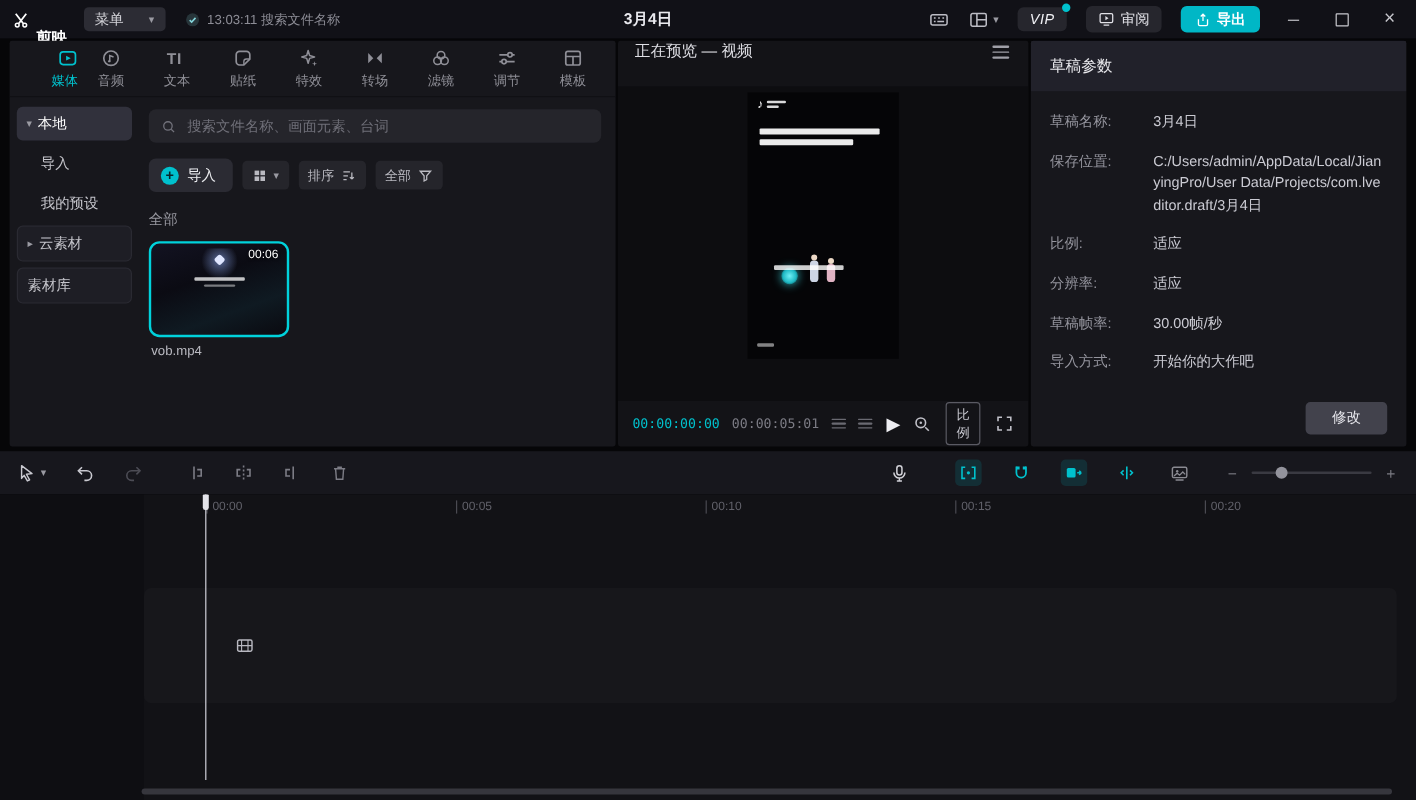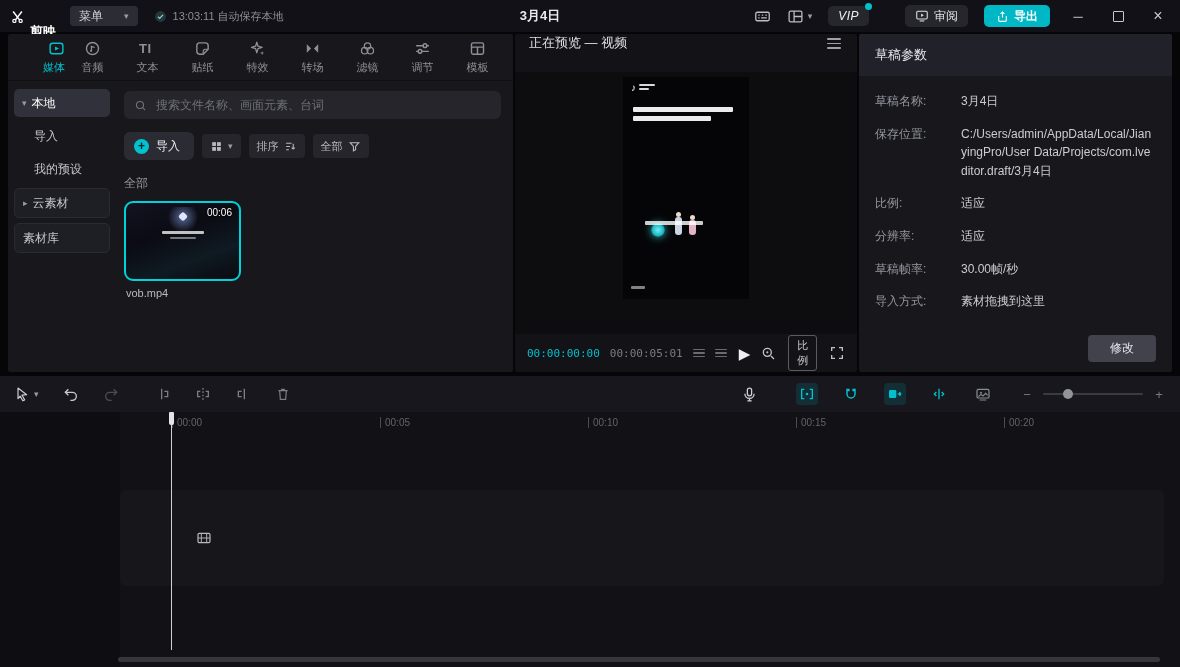--- a/index.html
+++ b/index.html
@@ -18,21 +18,21 @@
   .menu-btn{height:20px;background:#2c2c34;border-radius:4px;display:flex;align-items:center;gap:21px;padding:0 9px;color:#d5d5da;font-size:12px;}
   .caret{font-size:9px;color:#9a9aa2;line-height:1;}
   .autosave{display:flex;align-items:center;gap:6px;margin-left:16px;color:#8d8d96;font-size:11px;}
   .autosave svg{width:13px;height:13px;}
   .doc-title{position:absolute;left:540px;transform:translateX(-50%);font-size:13px;font-weight:700;color:#eaeaef;}
   .tb-right{margin-left:auto;display:flex;align-items:center;gap:16px;}
   .tb-icon{color:#bdbdc5;display:flex;align-items:center;gap:4px;}
   .tb-icon svg{width:17px;height:17px;}
   .vip{position:relative;background:#26262d;border-radius:5px;padding:3px 10px;font-size:12px;font-weight:400;font-style:italic;color:#f0f0f4;letter-spacing:.5px;}
   .vip-dot{position:absolute;top:-3px;right:-3px;width:7px;height:7px;border-radius:50%;background:#00c1cd;}
-  .review-btn{height:22px;background:#26262d;border-radius:5px;display:flex;align-items:center;gap:5px;padding:0 10px;color:#e2e2e8;font-size:12px;margin-left:20px;}
+  .review-btn{height:22px;background:#26262d;border-radius:5px;display:flex;align-items:center;gap:5px;padding:0 10px;color:#e2e2e8;font-size:12px;}
   .review-btn svg{width:14px;height:14px;}
   .export-btn{height:22px;background:#00b7c6;border-radius:5px;display:flex;align-items:center;gap:5px;padding:0 12px;color:#fff;font-size:12px;font-weight:700;}
   .export-btn svg{width:13px;height:13px;}
   .win{width:24px;color:#c8c8ce;font-size:13px;display:flex;align-items:center;justify-content:center;}
   .maxbox{display:block;width:9px;height:9px;border:1.5px solid currentColor;border-radius:1px;}
   .win.close{font-size:16px;}
 
   
   .content{position:absolute;top:34px;left:8px;width:1164px;height:338px;display:flex;gap:2px;}
   .panel{background:#17171c;border-radius:2px;position:relative;display:flex;flex-direction:column;overflow:hidden;}
@@ -165,21 +165,21 @@
       <span>菜单</span>
       <span class="caret">▾</span>
     </button>
     <div class="autosave">
       <span>
         <svg viewBox="0 0 24 24">
             <circle cx="12" cy="12" r="10" fill="#27353a"></circle>
             <path d="M7.5 12.5l3 3 6-6.5" fill="none" stroke="#84d4da" stroke-width="2.4"></path>
           </svg>
       </span>
-      <span>13:03:11 自动保存本地</span>
+      <span>13:03:11 搜索文件名称</span>
     </div>
     <div class="doc-title">3月4日</div>
     <div class="tb-right">
       <button class="tb-icon">
         <svg viewBox="0 0 24 24">
             <rect x="2.5" y="6" width="19" height="12" rx="2" fill="none" stroke="currentColor" stroke-width="1.8"></rect>
             <path d="M6 10h2M11 10h2M16 10h2M6 14h2M10 14h8" stroke="currentColor" stroke-width="1.8"></path>
           </svg>
       </button>
       <button class="tb-icon">
@@ -440,21 +440,21 @@
         <div class="field">
           <span class="flabel">分辨率:</span>
           <span class="fvalue">适应</span>
         </div>
         <div class="field">
           <span class="flabel">草稿帧率:</span>
           <span class="fvalue">30.00帧/秒</span>
         </div>
         <div class="field">
           <span class="flabel">导入方式:</span>
-          <span class="fvalue">素材拖拽到这里</span>
+          <span class="fvalue">开始你的大作吧</span>
         </div>
         <button class="modify-btn">修改</button>
       </div>
     </section>
   </div>
 
   <div class="tl-toolbar">
     <div class="tlt-left">
       <button class="tool">
         <svg viewBox="0 0 24 24">

